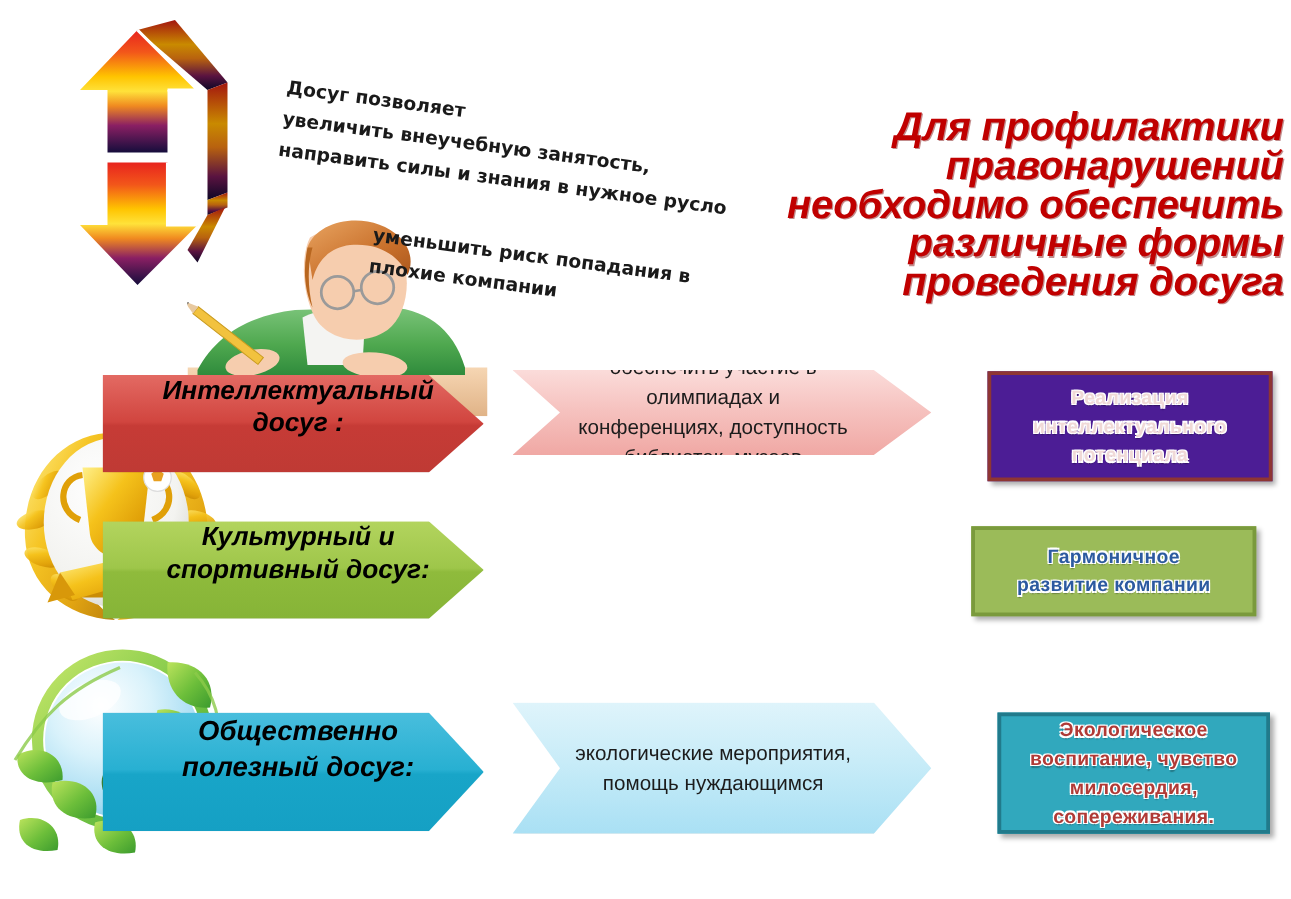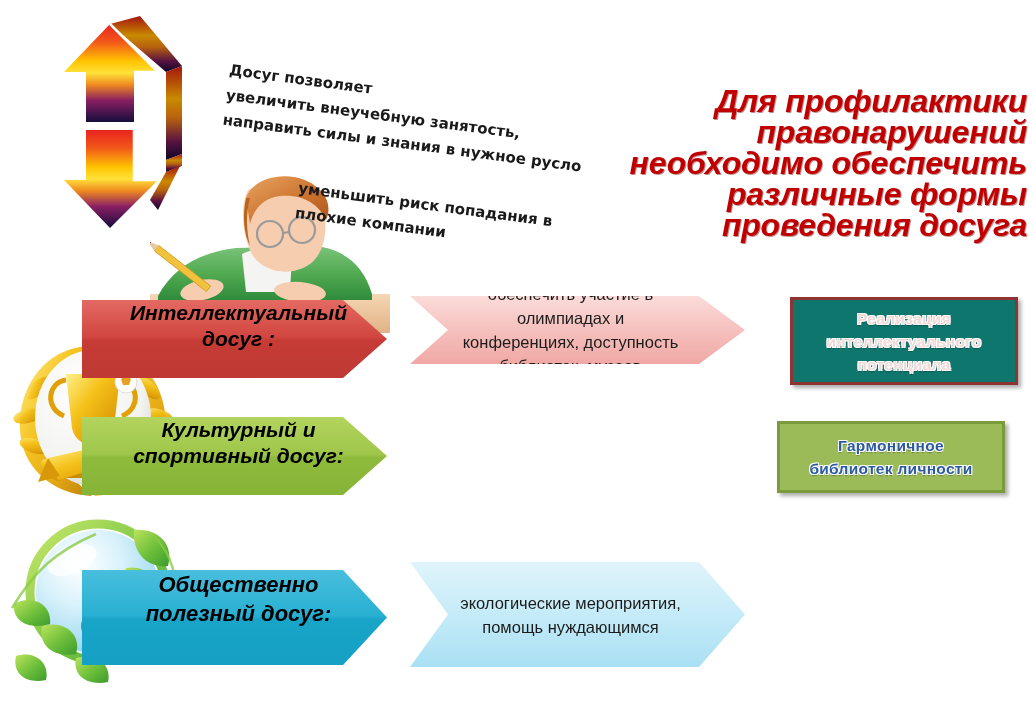--- a/index.html
+++ b/index.html
@@ -168,21 +168,21 @@
     font-weight: bold;
     font-size: 15.5px;
     line-height: 23px;
     text-align: center;
     white-space: pre-line;
     letter-spacing: 0.3px;
   }
 
   #out-1 {
     left: 790px; top: 297px; width: 228px; height: 88px;
-    background: #0f766e;
+    background: #4c1d95;
     border: 3px solid #8E3533;
   }
   #out-1 .otxt {
     color: #F0D9D7;
     text-shadow:
       -1px -1px 0 #ffffff, 1px -1px 0 #ffffff,
       -1px  1px 0 #ffffff, 1px  1px 0 #ffffff,
        0px  2px 1px rgba(0,0,0,0.35);
   }
 
@@ -404,30 +404,36 @@
 интеллектуального
 потенциала</span>
   </div>
 
   <div id="cat-2" class="chev arrow-right">
     <span class="lbl">Культурный  и
 спортивный досуг:</span>
   </div>
   <div id="out-2" class="outcome">
     <span class="otxt">Гармоничное
-библиотек личности</span>
+развитие компании</span>
   </div>
 
   <div id="cat-3" class="chev arrow-right">
     <span class="lbl">Общественно
 полезный досуг:</span>
   </div>
   <div id="desc-3" class="desc arrow-chev">
     <span class="txt">экологические мероприятия,
 помощь нуждающимся</span>
+  </div>
+  <div id="out-3" class="outcome">
+    <span class="otxt">Экологическое
+воспитание, чувство
+милосердия,
+сопереживания.</span>
   </div>
 
   <div id="note-1" class="note">Досуг позволяет
 увеличить внеучебную занятость,
 направить  силы и знания в нужное русло</div>
   <div id="note-2" class="note">уменьшить риск попадания в
 плохие компании</div>
 
 </div>
 

